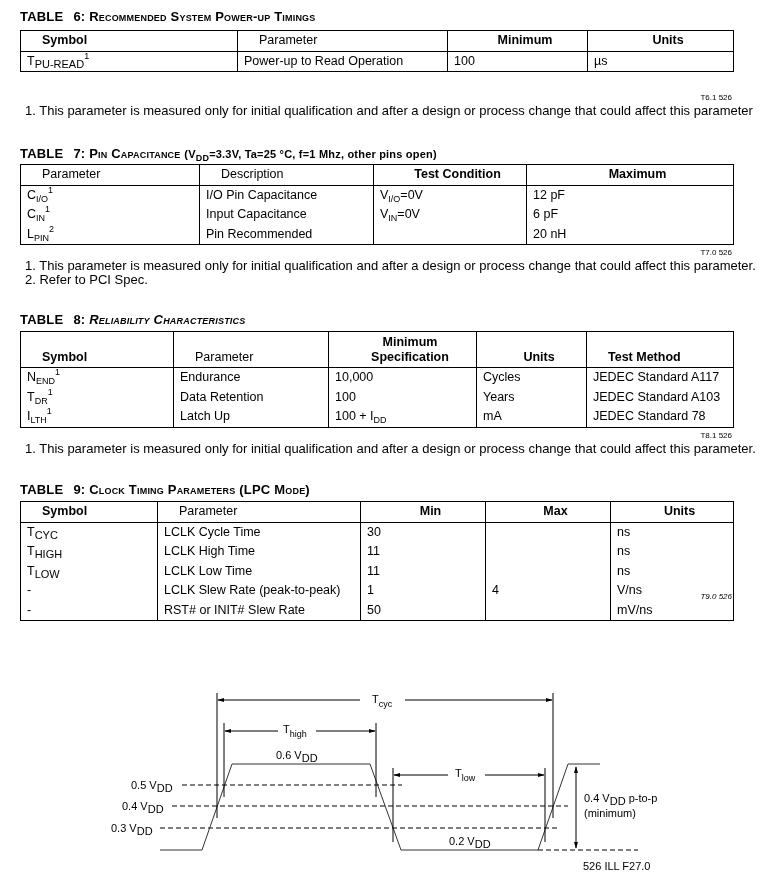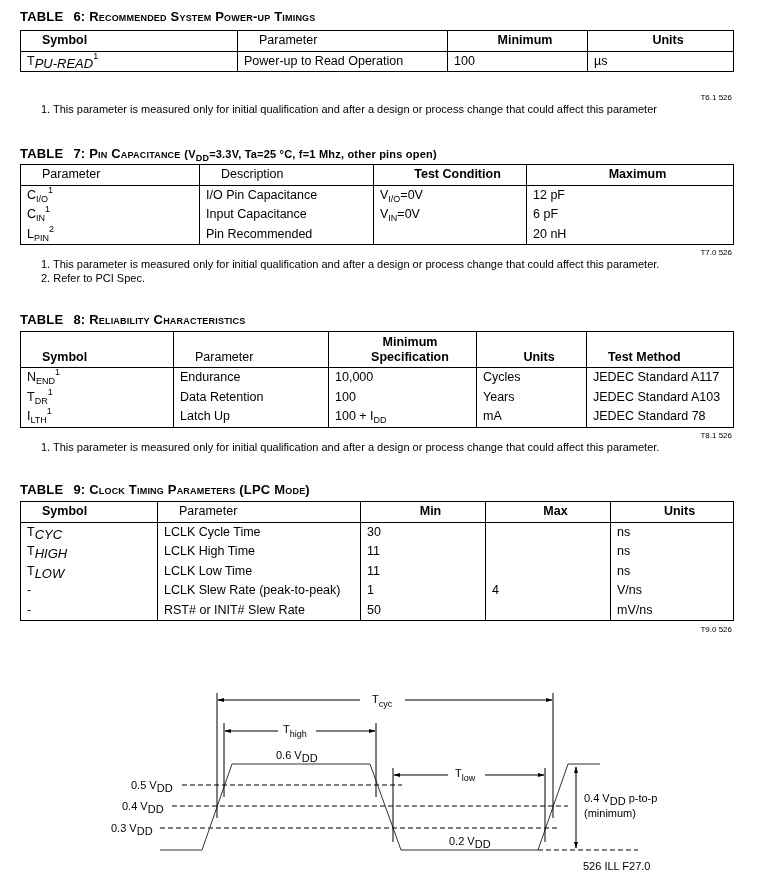--- a/index.html
+++ b/index.html
@@ -11,22 +11,22 @@
   table.spec { position:absolute; left:20px; width:714px; border-collapse:collapse; font-size:12.5px; }
   table.spec td, table.spec th { border-left:1px solid #000; border-right:1px solid #000; padding:0 6px; height:19.5px; line-height:19px; white-space:nowrap; }
   table.spec { border:1px solid #000; }
   table.spec thead th { border-bottom:1px solid #000; font-weight:bold; text-align:center;padding-left:21px; }
   table.spec th.l, table.spec td.l { text-align:left; }
   table.spec td.c { text-align:left; }
   table.spec tbody td { border-top:none; border-bottom:none; }
   sub { font-size:9px; vertical-align:-3px; line-height:0; }
   sup { font-size:9px; vertical-align:6px; line-height:0; }
   .ref { position:absolute; right:33px; font-size:8px; color:#000; }
-  .note { position:absolute; left:41px; font-size:11px; }
-  .scw { font-size:13px;font-style:italic; }
+  .note { position:absolute; left:25px; font-size:13px; }
+  .scw { font-size:11px; }
   svg text { font-family:"Liberation Sans", sans-serif; font-size:11px; }
 </style>
 </head>
 <body>
 
 <div class="tbl-title" style="top:9px;">
   <span>TABLE</span><span class="num">6:</span>
   <span class="smallcaps" style="font-variant:small-caps;">Recommended System Power-up Timings</span>
 </div>
 <table class="spec" style="top:30px;">
@@ -96,21 +96,21 @@
       <td class="c">20 nH</td>
     </tr>
   </tbody>
 </table>
 <div class="ref" style="top:248px;">T7.0  526</div>
 <div class="note" style="top:258px;">1.  This parameter is measured only for initial qualification and after a design or process change that could affect this parameter.</div>
 <div class="note" style="top:272px;text-align:center;">2.  Refer to PCI Spec.</div>
 
 <div class="tbl-title" style="top:312px;">
   <span>TABLE</span><span class="num">8:</span>
-  <span style="font-variant:small-caps;">Reliability Characteristics</span>
+  <span style="font-variant:small-caps;font-style:italic;">Reliability Characteristics</span>
 </div>
 <table class="spec" style="top:331px;">
   <colgroup>
       <col style="width:153px">
       <col style="width:155px">
       <col style="width:148px">
       <col style="width:110px">
       <col>
     </colgroup>
   <thead>
@@ -202,21 +202,21 @@
     </tr>
     <tr>
       <td class="l"><span>-</span></td>
       <td class="l">RST# or INIT# Slew Rate</td>
       <td class="c">50</td>
       <td class="c"></td>
       <td class="c">mV/ns</td>
     </tr>
   </tbody>
 </table>
-<div class="ref" style="top:625px;">T9.0  526</div>
+<div class="ref" style="top:592px;font-style:italic;">T9.0  526</div>
 
 <svg style="position:absolute;left:0;top:0;" width="765" height="886" viewBox="0 0 765 886">
   <defs>
     <marker id="arr" viewBox="0 0 10 10" refX="9" refY="5" markerWidth="7" markerHeight="7" orient="auto-start-reverse">
       <path d="M0,2 L10,5 L0,8 z" fill="#000"></path>
     </marker>
   </defs>
   <g stroke="#000" stroke-width="1" fill="none">
 
     <line x1="182" y1="785" x2="402" y2="785" stroke-dasharray="5,3"></line>

